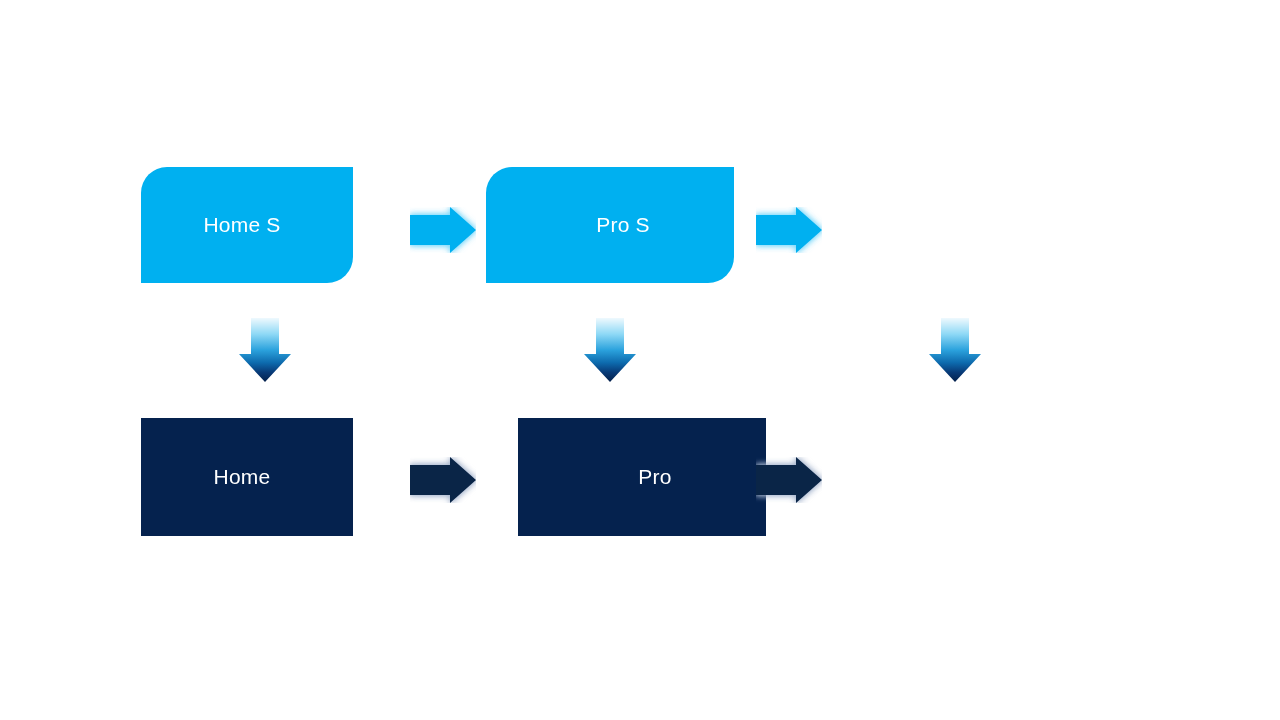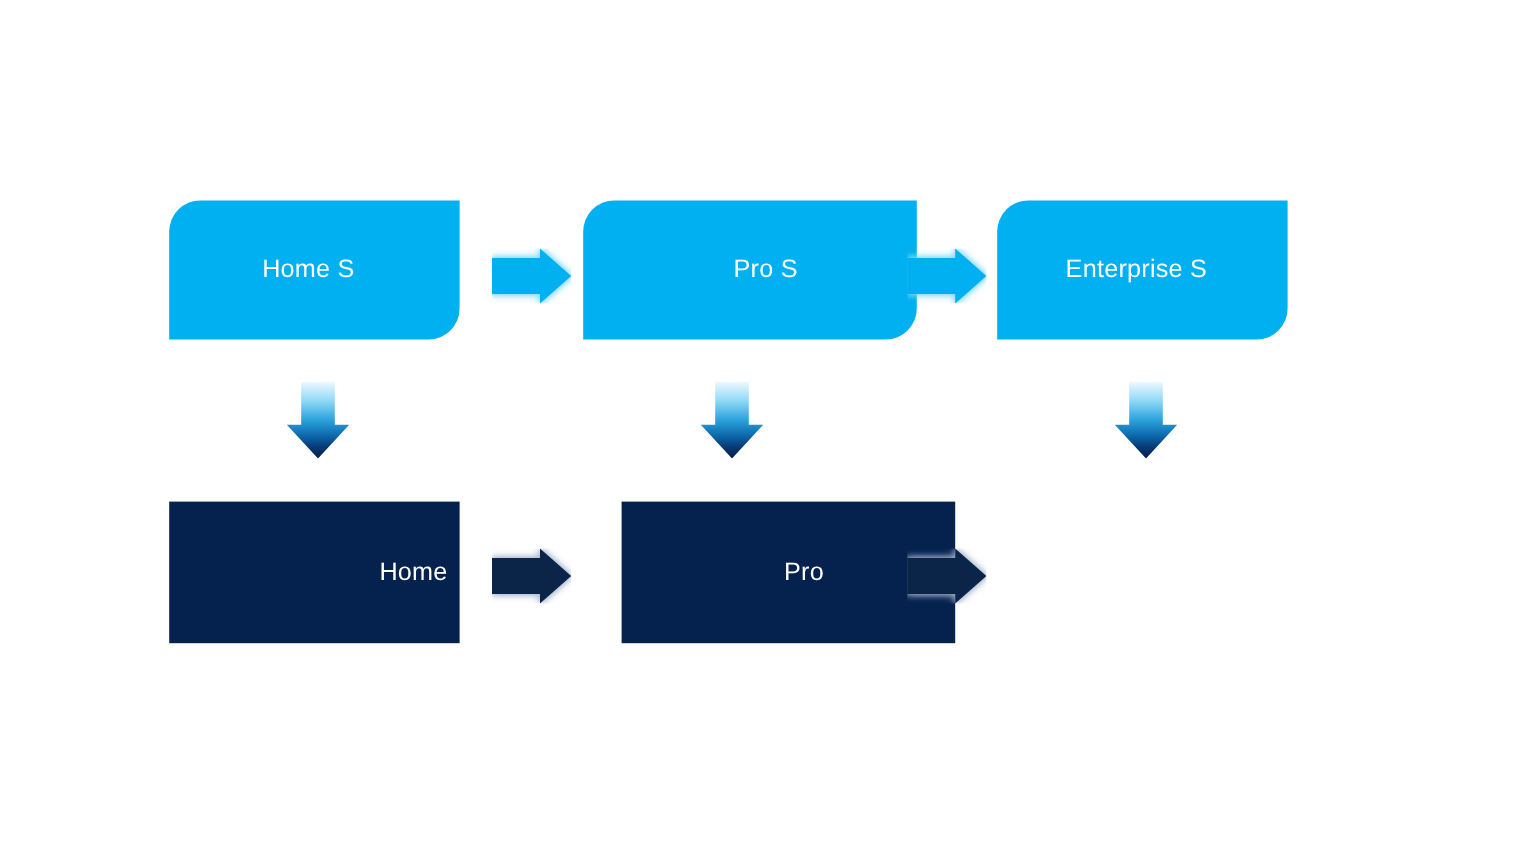--- a/index.html
+++ b/index.html
@@ -10,21 +10,21 @@
   .canvas {
     position: relative;
     width: 1280px;
     height: 720px;
     background: #ffffff;
     overflow: hidden;
     font-family: "Liberation Sans", sans-serif;
   }
   .flow-box {
     position: absolute;
-    width: 242px;
+    width: 212px;
     display: flex;
     align-items: center;
     justify-content: center;
   }
   .flow-box .label {
     color: #ffffff;
     font-size: 21px;
     letter-spacing: 0.2px;
     padding-right: 10px;
     white-space: nowrap;
@@ -76,25 +76,22 @@
 <body>
 
 <div class="canvas" style="background-color: rgb(255, 255, 255);">
 
   <div class="flow-box top-box col-0" style="background-color: rgb(0, 176, 240);">
     <span class="label">Home S</span>
   </div>
   <div class="flow-box top-box col-1" style="background-color: rgb(0, 176, 240);">
     <span class="label">Pro S</span>
   </div>
-  <div class="flow-box top-box col-2" style="background-color: rgb(0, 176, 240);">
-    <span class="label">Enterprise S</span>
-  </div>
 
-  <div class="flow-box bottom-box col-0" style="background-color: rgb(5, 34, 78); justify-content: flex-end;">
+  <div class="flow-box bottom-box col-0" style="background-color: rgb(5, 34, 78);">
     <span class="label">Home</span>
   </div>
   <div class="flow-box bottom-box col-1" style="background-color: rgb(5, 34, 78); margin-left: 32px;">
     <span class="label">Pro</span>
   </div>
 
   <svg class="arrow-right row-top gap-0" viewBox="0 0 66 46">
     <polygon points="0,8 40,8 40,0 66,23 40,46 40,38 0,38" fill="#00B0F0"></polygon>
   </svg>
   <svg class="arrow-right row-top gap-1" viewBox="0 0 66 46">

